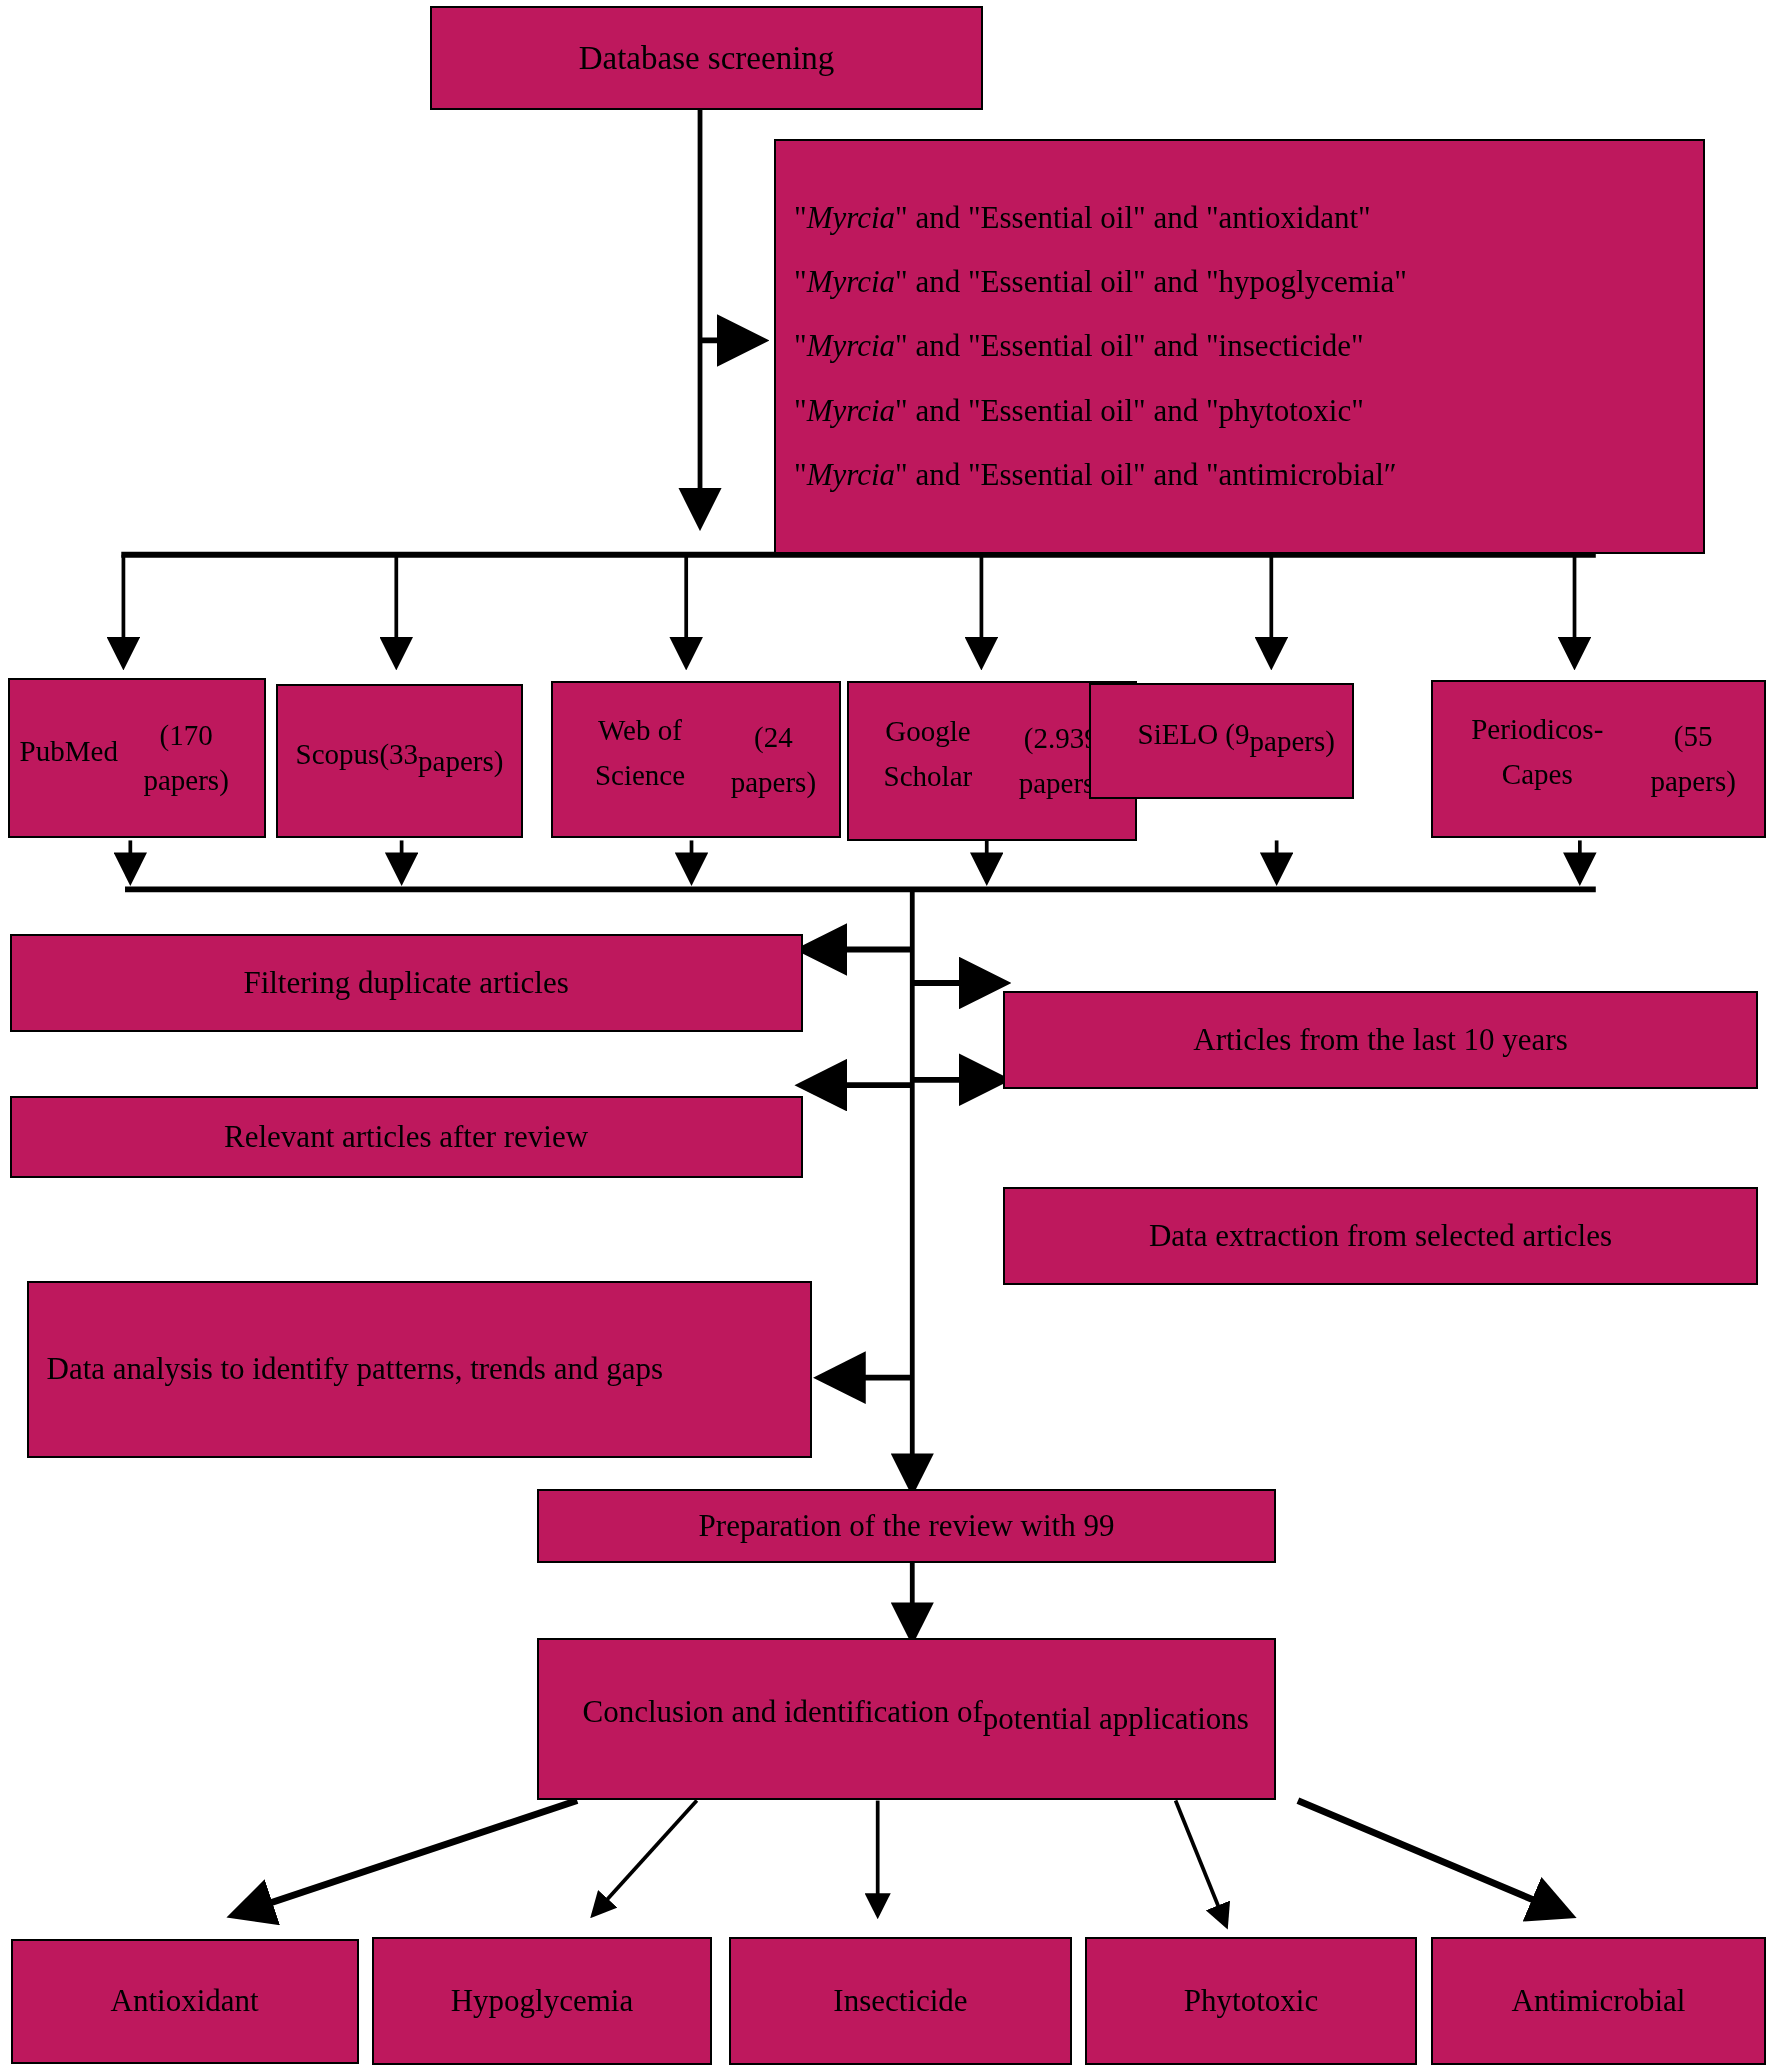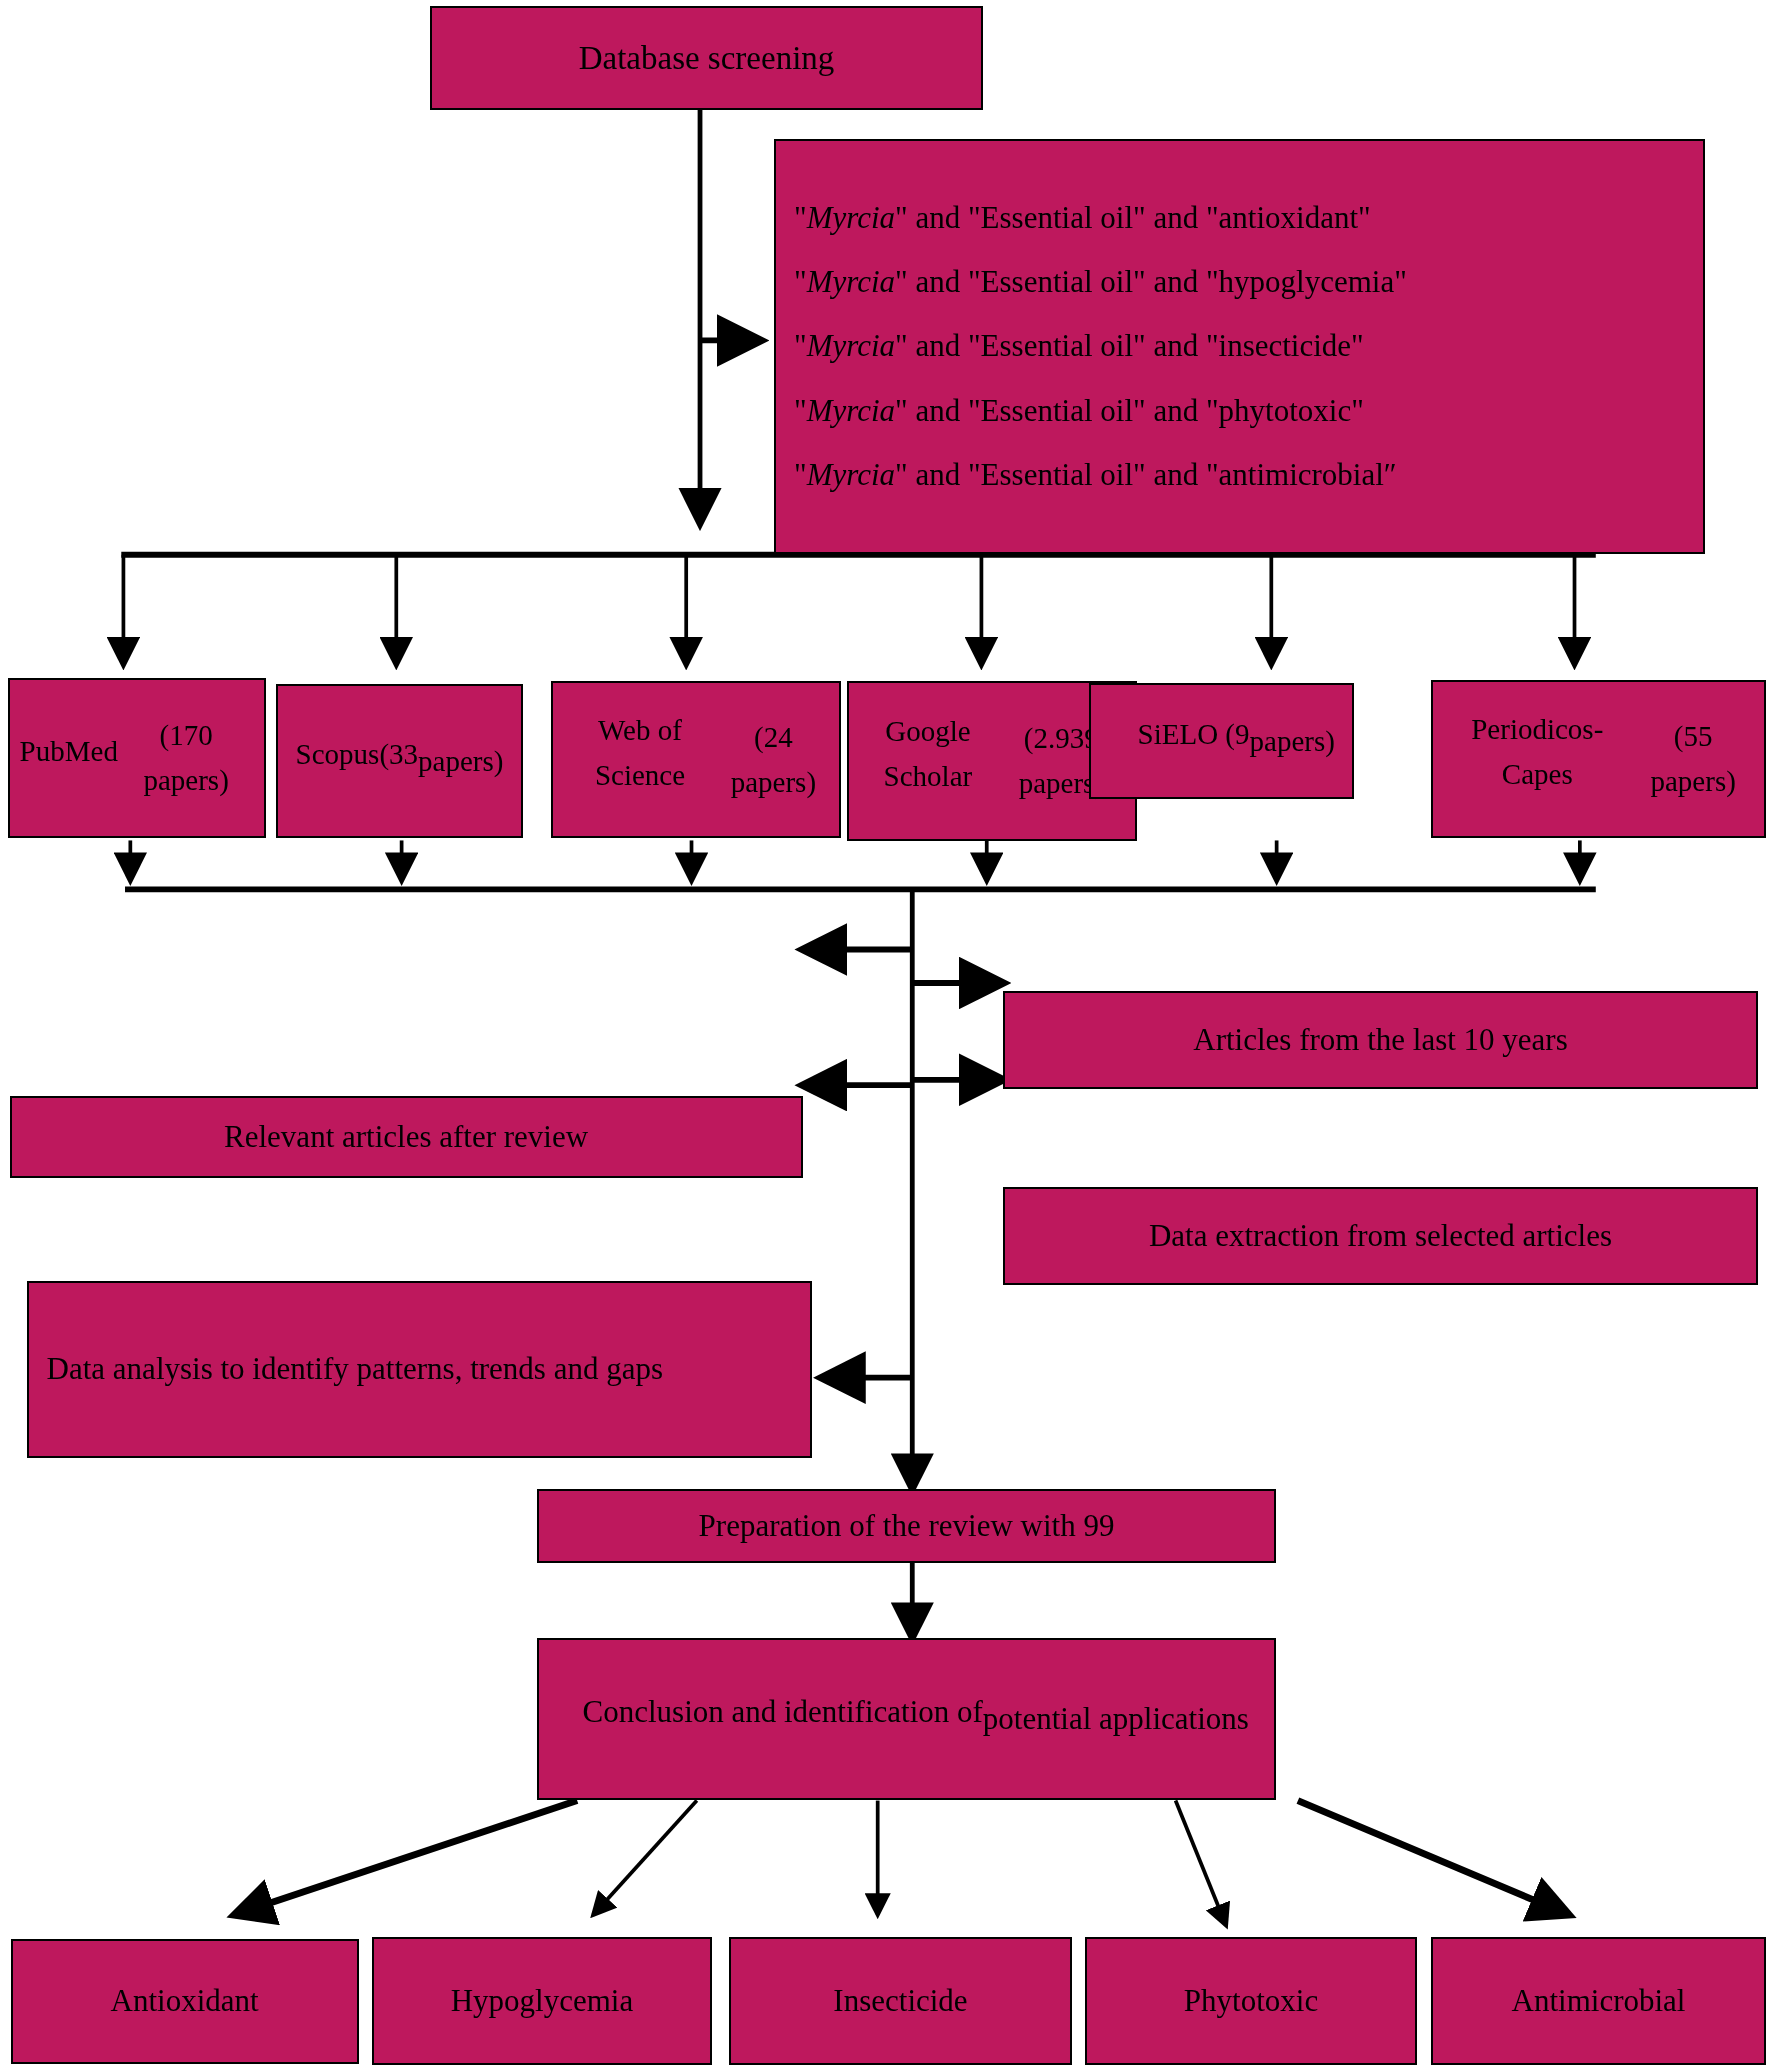--- a/index.html
+++ b/index.html
@@ -149,20 +149,23 @@
   </div>
   <div class="node fz-db two-line" style="left:1089px; top:683px; width:265px; height:116px;padding-left:39px;">
     <span class="db-name">SiELO  (9</span>
     <span>papers)</span>
   </div>
   <div class="node fz-db two-line" style="left:1431px; top:680px; width:335px; height:158px;">
     <span class="db-name">Periodicos-Capes</span>
     <span>(55 papers)</span>
   </div>
 
+  <div class="node fz-mid" style="left:9.6px; top:934px; width:793px; height:98px;">
+    <span class="txt">Filtering duplicate articles</span>
+  </div>
   <div class="node fz-mid" style="left:9.6px; top:1096px; width:793px; height:82px;" title="Relevant articles after review">
     <span class="txt">Relevant articles after review</span>
   </div>
   <div class="node fz-mid left-align" style="left:26.6px; top:1281px; width:785px; height:177px;">
     <span class="txt">Data analysis to identify patterns, trends and gaps</span>
   </div>
 
   <div class="node fz-mid" style="left:1003px; top:991px; width:755px; height:98px;">
     <span class="txt">Articles from the last 10 years</span>
   </div>

